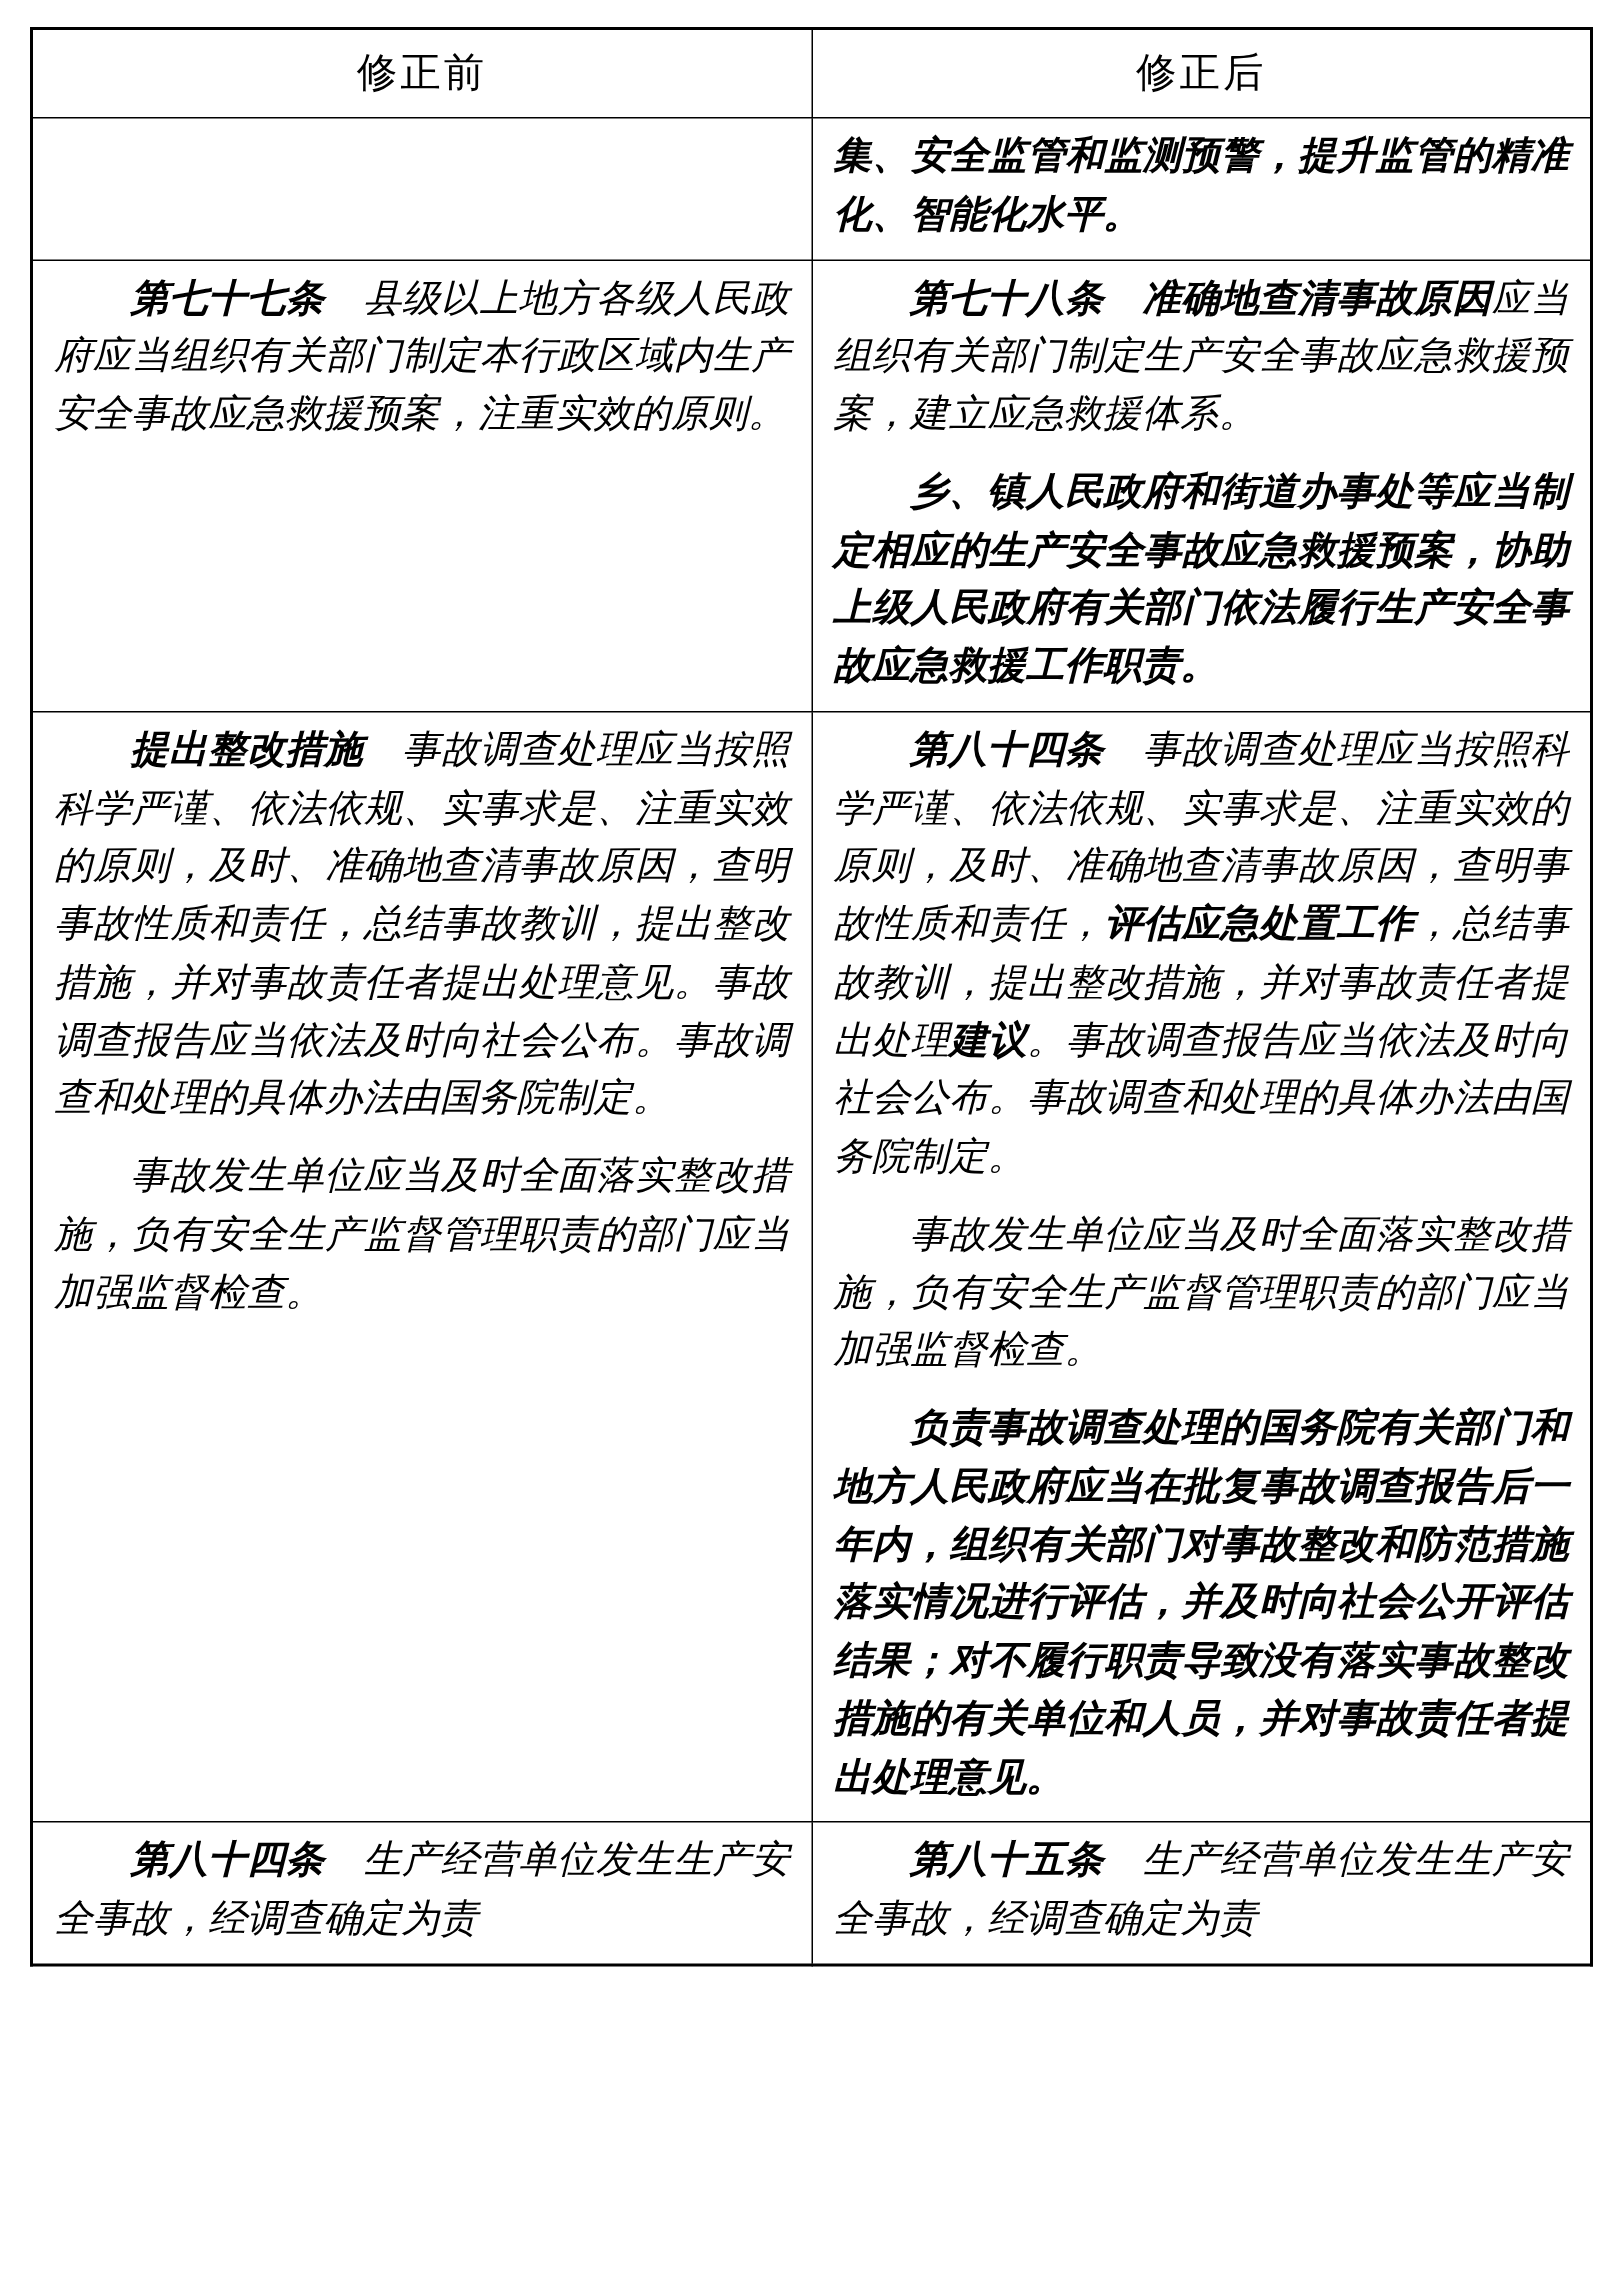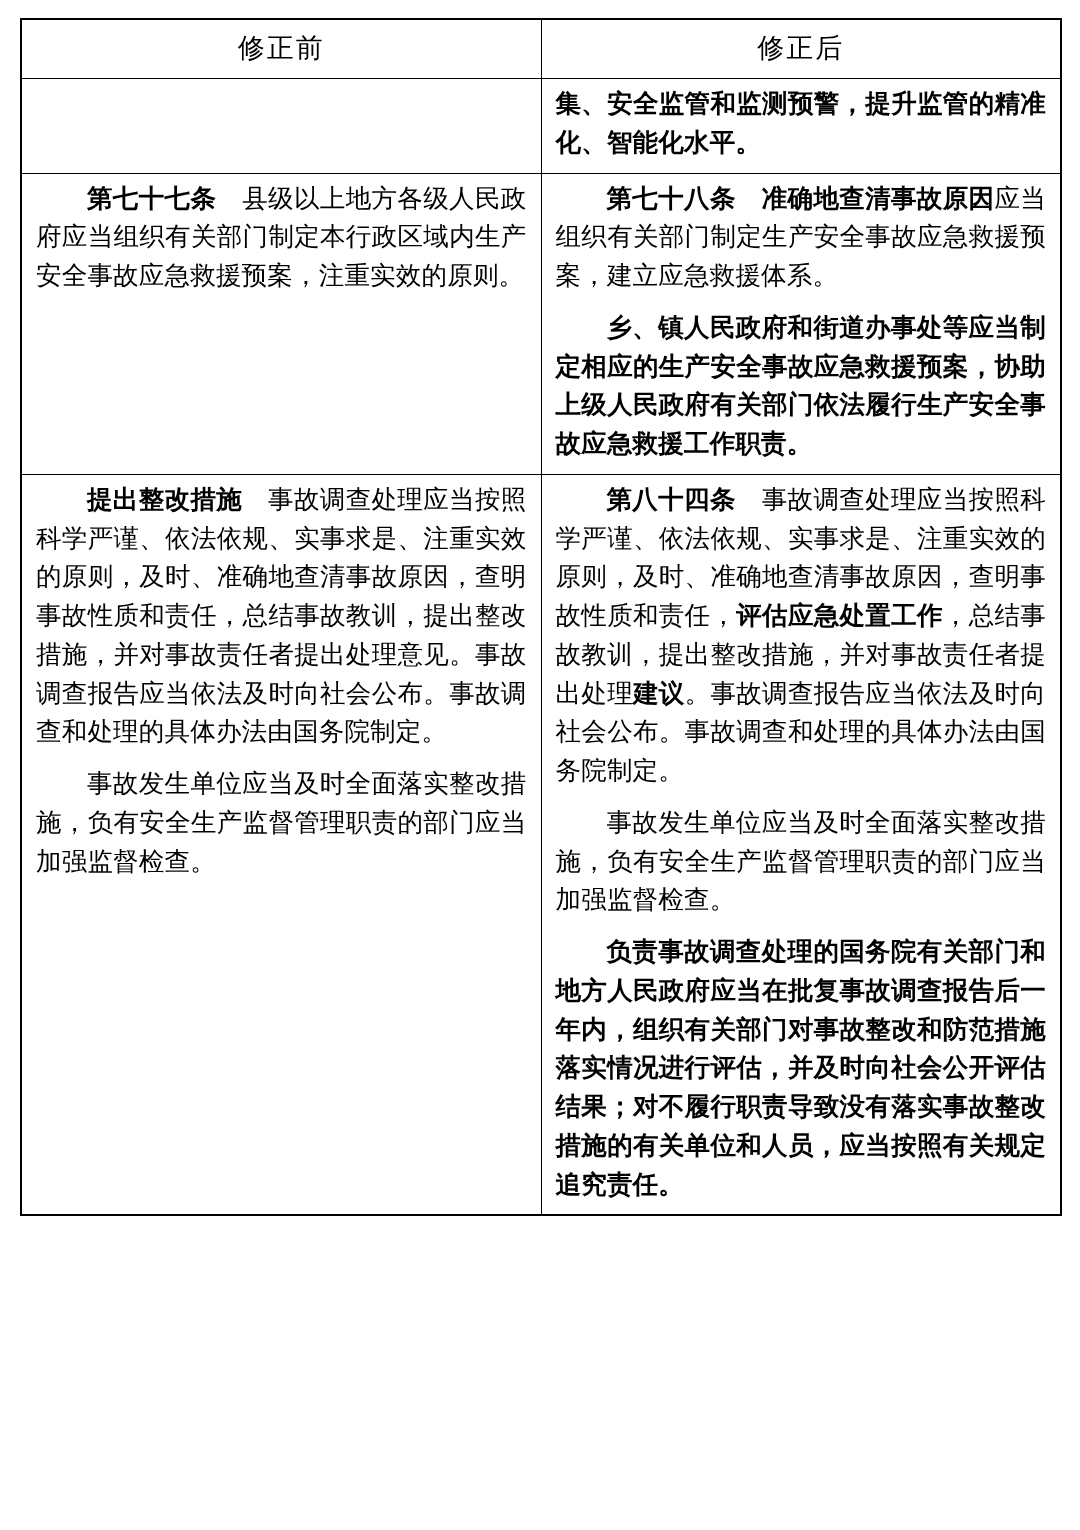--- a/index.html
+++ b/index.html
@@ -40,20 +40,21 @@
     font-size: 27px;
     padding: 10px 0 12px 0;
     letter-spacing: 2px;
   }
   .cell-text {
     font-size: 25.5px;
     line-height: 1.52;
     text-align: justify;
     text-justify: inter-ideograph;
     letter-spacing: 0.2px;
+    font-style: italic;
   }
   .para {
     margin: 0 0 0 0;
     text-indent: 2em;
   }
   .para + .para {
     margin-top: 13px;
   }
   .noindent { text-indent: 0; }
   .bold { font-weight: bold; }
@@ -105,19 +106,31 @@
           <td class="left">
             <div class="cell-text">
               <p class="para"><span class="bold">提出整改措施</span><span>　</span><span>事故调查处理应当按照科学严谨、依法依规、实事求是、注重实效的原则，及时、准确地查清事故原因，查明事故性质和责任，总结事故教训，提出整改措施，并对事故责任者提出处理意见。事故调查报告应当依法及时向社会公布。事故调查和处理的具体办法由国务院制定。</span></p>
               <p class="para"><span>事故发生单位应当及时全面落实整改措施，负有安全生产监督管理职责的部门应当加强监督检查。</span></p>
             </div>
           </td>
           <td class="right">
             <div class="cell-text">
               <p class="para"><span class="bold">第八十四条</span><span>　</span><span>事故调查处理应当按照科学严谨、依法依规、实事求是、注重实效的原则，及时、准确地查清事故原因，查明事故性质和责任，</span><span class="bold">评估应急处置工作</span><span>，总结事故教训，提出整改措施，并对事故责任者提出处理</span><span class="bold">建议</span><span>。事故调查报告应当依法及时向社会公布。事故调查和处理的具体办法由国务院制定。</span></p>
               <p class="para"><span>事故发生单位应当及时全面落实整改措施，负有安全生产监督管理职责的部门应当加强监督检查。</span></p>
-              <p class="para"><span class="bold">负责事故调查处理的国务院有关部门和地方人民政府应当在批复事故调查报告后一年内，组织有关部门对事故整改和防范措施落实情况进行评估，并及时向社会公开评估结果；对不履行职责导致没有落实事故整改措施的有关单位和人员，应当按照有关规定追究责任。</span></p>
+              <p class="para"><span class="bold">负责事故调查处理的国务院有关部门和地方人民政府应当在批复事故调查报告后一年内，组织有关部门对事故整改和防范措施落实情况进行评估，并及时向社会公开评估结果；对不履行职责导致没有落实事故整改措施的有关单位和人员，并对事故责任者提出处理意见。</span></p>
+            </div>
+          </td>
+        </tr>
+        <tr>
+          <td class="left">
+            <div class="cell-text">
+              <p class="para"><span class="bold">第八十四条</span><span>　</span><span>生产经营单位发生生产安全事故，经调查确定为责</span></p>
+            </div>
+          </td>
+          <td class="right">
+            <div class="cell-text">
+              <p class="para"><span class="bold">第八十五条</span><span>　</span><span>生产经营单位发生生产安全事故，经调查确定为责</span></p>
             </div>
           </td>
         </tr>
       </tbody>
   </table>
 </div>
 
 </body></html>

